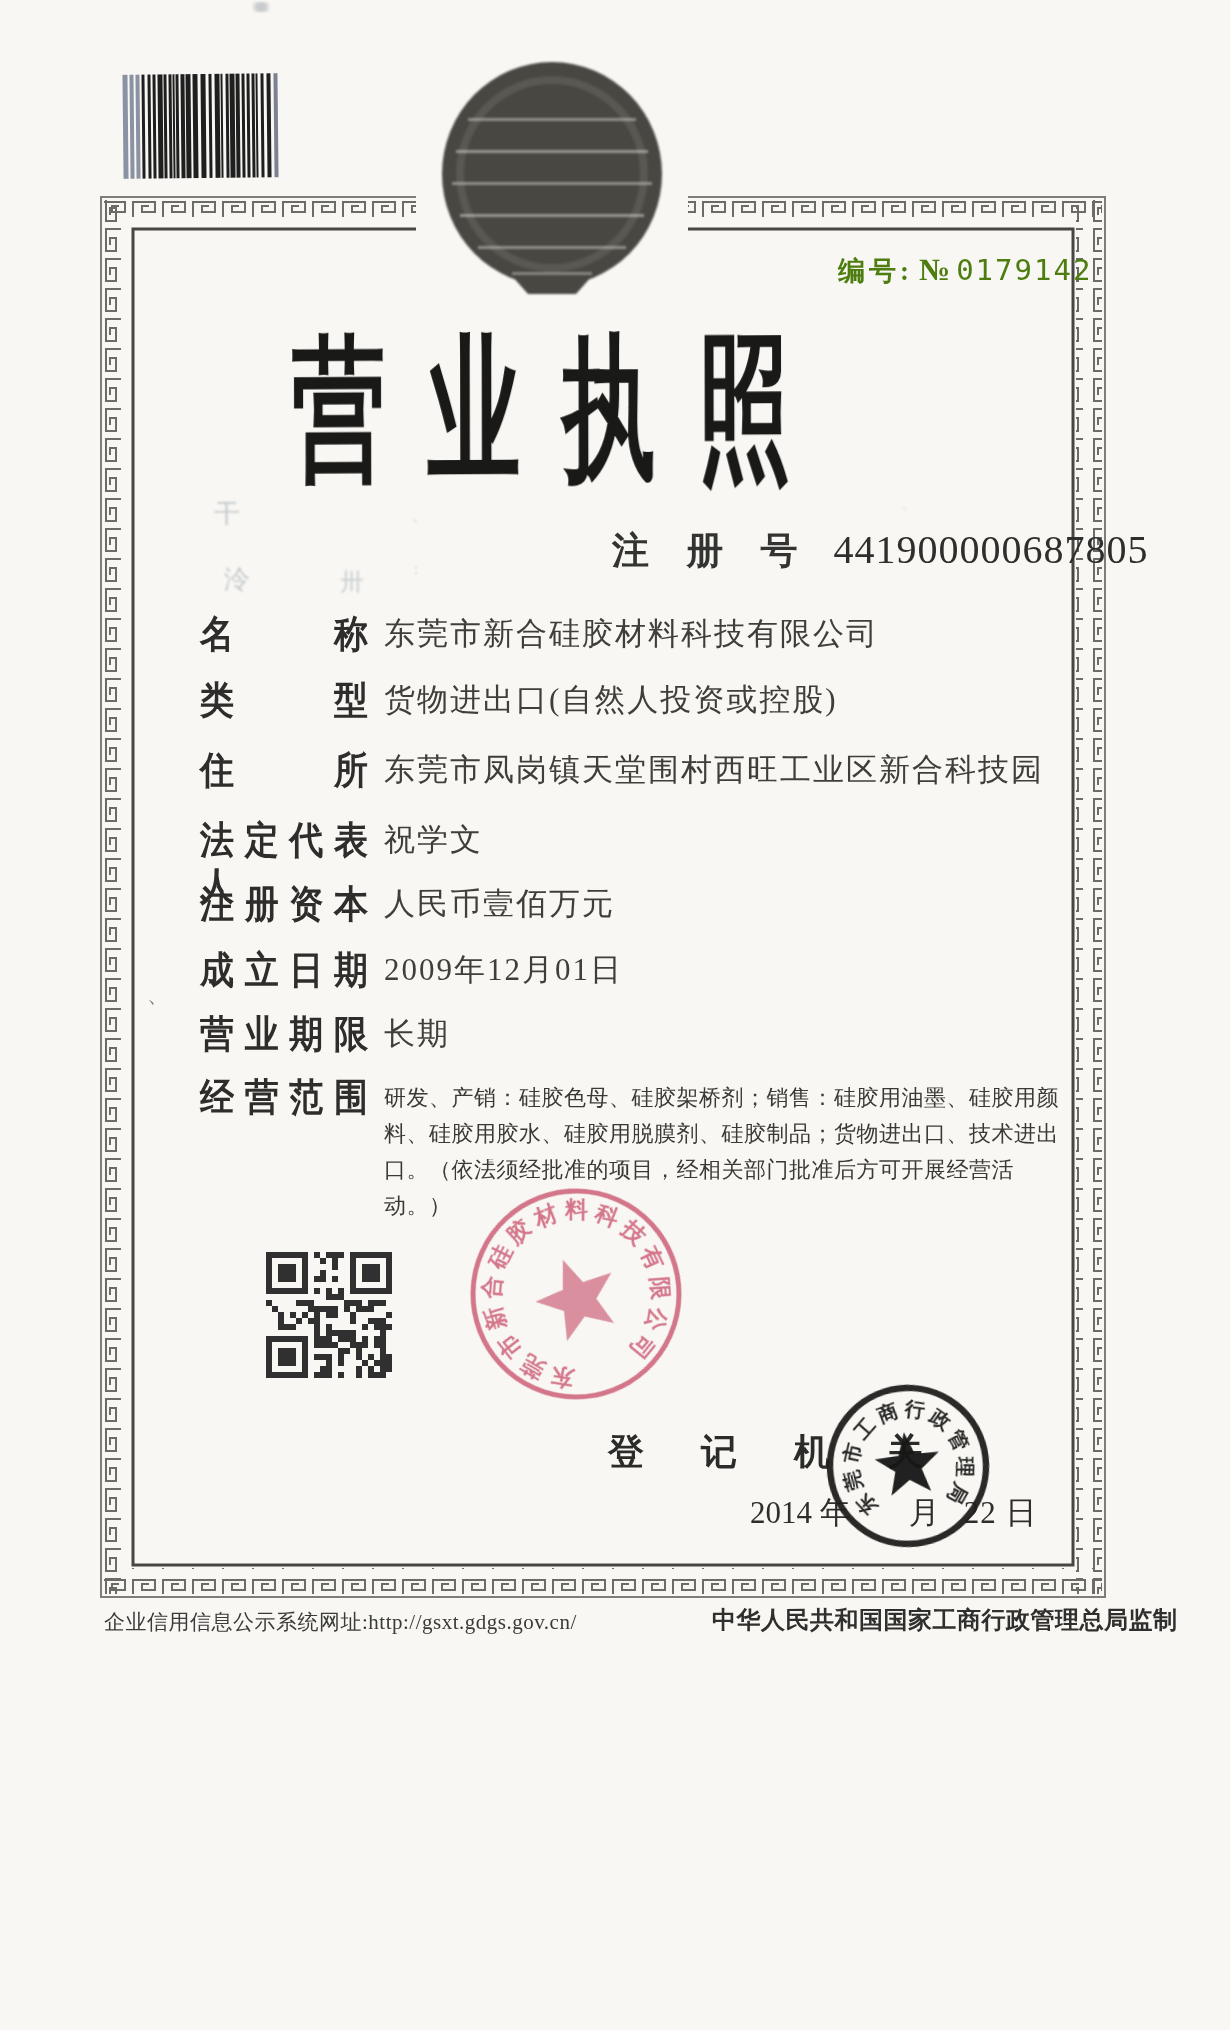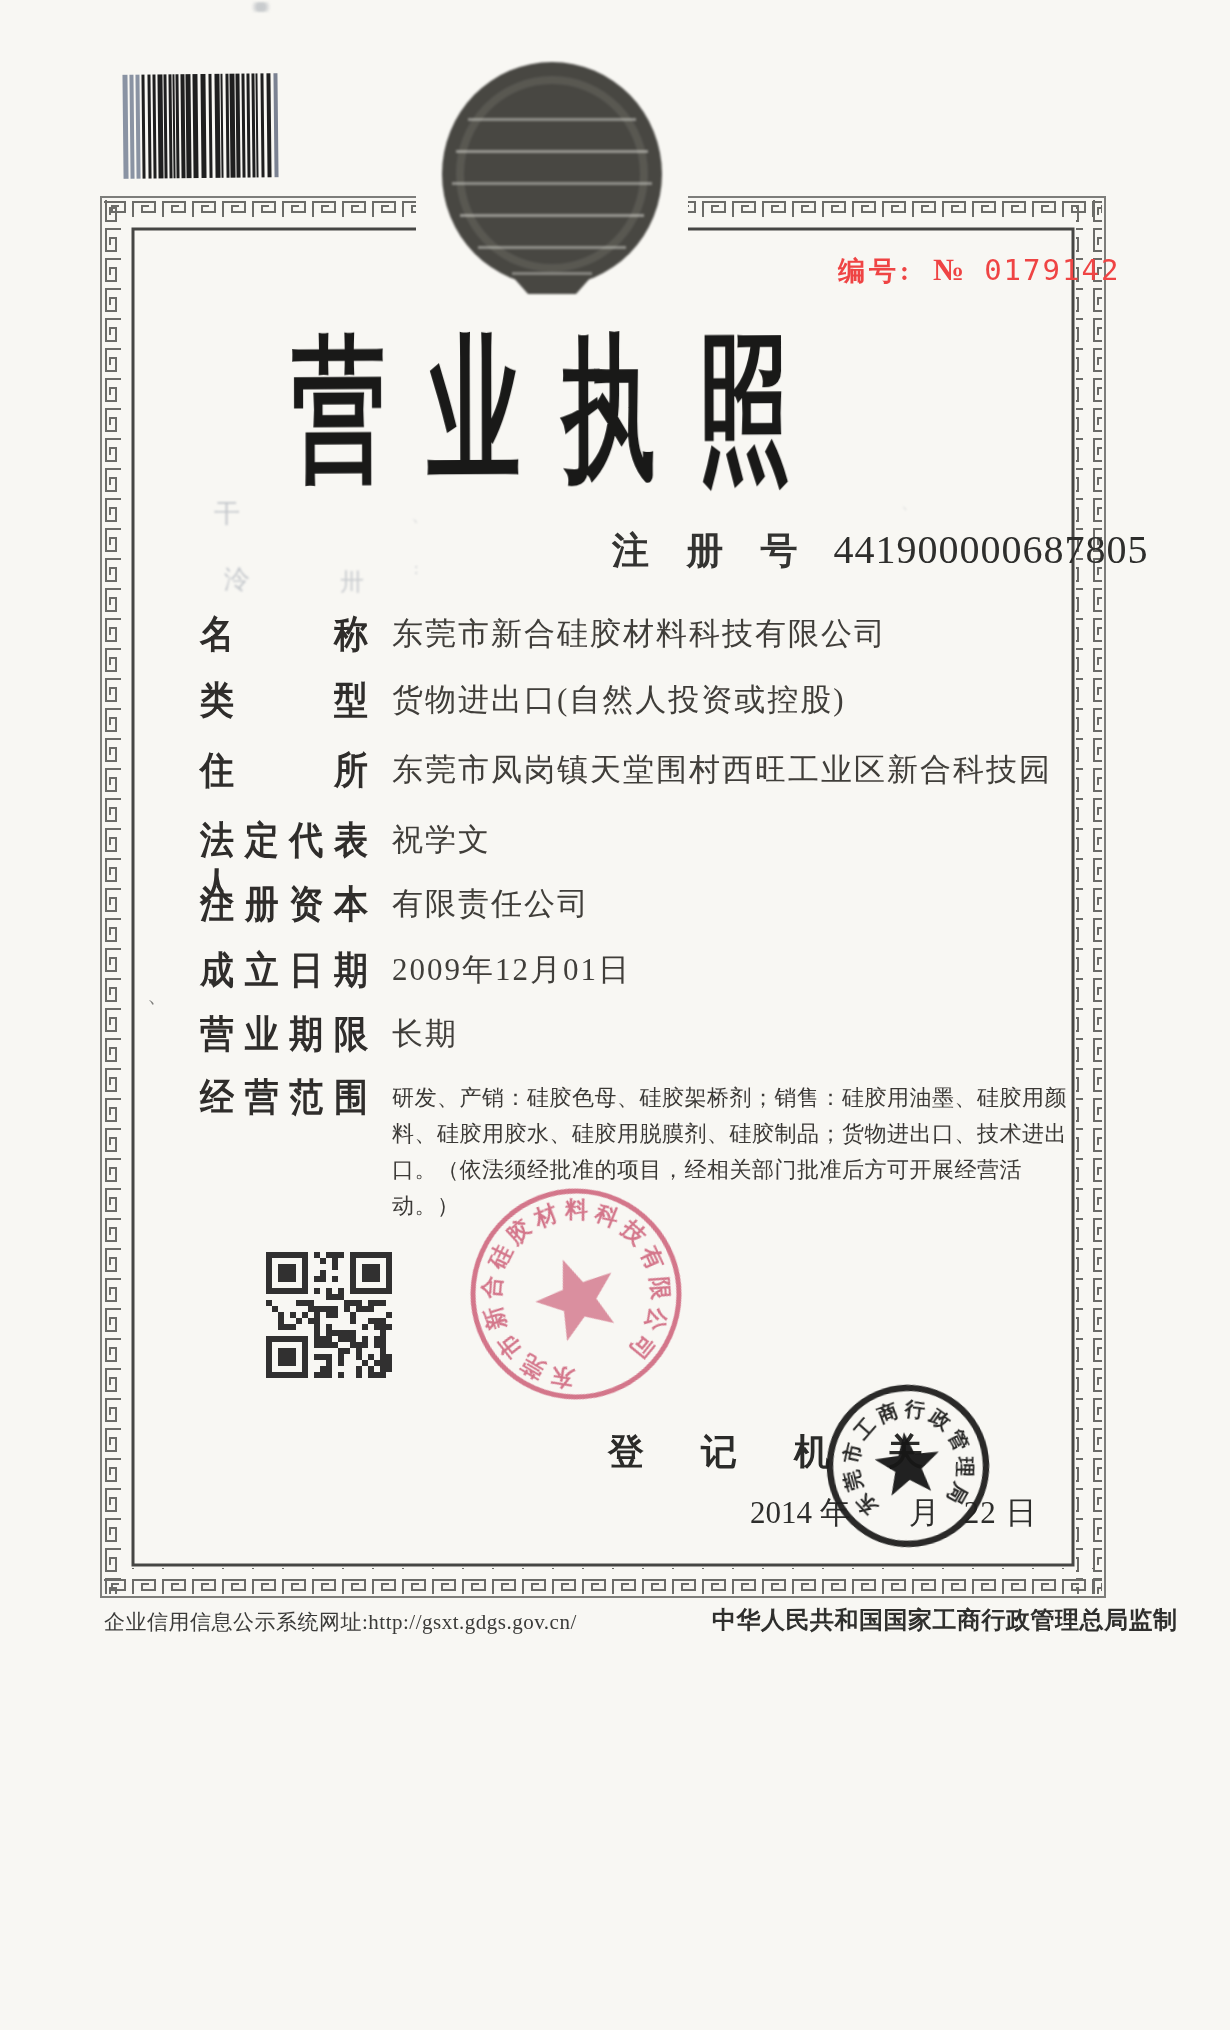--- a/index.html
+++ b/index.html
@@ -11,42 +11,42 @@
   
   .barcode{position:absolute;left:123px;top:74px;width:158px;height:104px;
     transform:rotate(-0.6deg);filter:blur(.35px);}
   
   .emblem{position:absolute;left:416px;top:58px;width:272px;height:244px;
     background:#f8f7f3;z-index:3;}
   .emblem svg{filter:blur(1.1px) contrast(.95);}
   
   .frame{position:absolute;left:100px;top:196px;z-index:1;}
   
-  .serial{position:absolute;left:838px;top:252px;z-index:4;display:flex;align-items:baseline;gap:20px;
-    color:#ef4444;filter:blur(.25px);}
+  .serial{position:absolute;left:838px;top:252px;z-index:4;display:flex;align-items:baseline;gap:6px;
+    color:#4d7c0f;filter:blur(.25px);}
   .serial .lab{font-size:27px;letter-spacing:4px;font-weight:600;}
   .serial .nosym{font-size:31px;font-weight:800;}
   .serial .num{font-size:29px;font-family:"DejaVu Sans Mono","Liberation Mono",monospace;letter-spacing:2px;}
   
   .title{position:absolute;left:292px;top:332px;z-index:4;
     font-family:"DejaVu Sans","Liberation Sans",sans-serif;
     font-size:150px;font-weight:900;color:#191918;line-height:1;
     letter-spacing:68px;white-space:nowrap;
     transform:scale(.62,1.04) rotate(-.2deg);transform-origin:left top;
     filter:blur(.45px);}
   
   .regno{position:absolute;left:612px;top:526px;z-index:4;display:flex;align-items:baseline;gap:22px;filter:blur(.25px);}
   .regno .lab{font-size:37px;font-weight:700;letter-spacing:14px;color:#333331;}
   .regno .val{font-size:40px;color:#2e2e2c;letter-spacing:1px;}
   
   .row{position:absolute;left:200px;z-index:4;display:flex;align-items:flex-start;filter:blur(.2px);}
   .flabel{flex:none;width:168px;font-size:34px;font-weight:700;color:#2f2d2b;
     text-align:justify;text-align-last:justify;line-height:1.2;
     transform:scale(1,1.12);transform-origin:left top;}
-  .fvalue{margin-left:24px;font-size:31px;letter-spacing:2px;color:#403e3a;
+  .fvalue{margin-left:16px;font-size:31px;letter-spacing:2px;color:#403e3a;
     white-space:nowrap;line-height:1.25;padding-top:3px;}
   .row.scope .fvalue{font-size:22px;letter-spacing:.5px;line-height:36px;
     white-space:normal;width:695px;padding-top:5px;color:#3b3936;}
   .scope-mark{position:absolute;left:486px;top:1154px;z-index:4;font-size:14px;color:#4a4a48;
     letter-spacing:0;opacity:.65;transform:scale(.9,.8);}
   
   .qr{position:absolute;left:266px;top:1252px;width:126px;height:126px;z-index:4;
     filter:blur(.3px);opacity:.93;}
   
   .seal-company{position:absolute;left:462px;top:1180px;width:228px;height:228px;z-index:6;
@@ -163,21 +163,21 @@
   <div class="row" style="top:748px">
     <div class="flabel">住所</div>
     <div class="fvalue">东莞市凤岗镇天堂围村西旺工业区新合科技园</div>
   </div>
   <div class="row" style="top:818px">
     <div class="flabel">法定代表人</div>
     <div class="fvalue">祝学文</div>
   </div>
   <div class="row" style="top:882px">
     <div class="flabel">注册资本</div>
-    <div class="fvalue">有限责任公司</div>
+    <div class="fvalue">人民币壹佰万元</div>
   </div>
   <div class="row" style="top:948px">
     <div class="flabel">成立日期</div>
     <div class="fvalue">2009年12月01日</div>
   </div>
   <div class="row" style="top:1012px">
     <div class="flabel">营业期限</div>
     <div class="fvalue">长期</div>
   </div>
   <div class="row scope" style="top:1075px">

